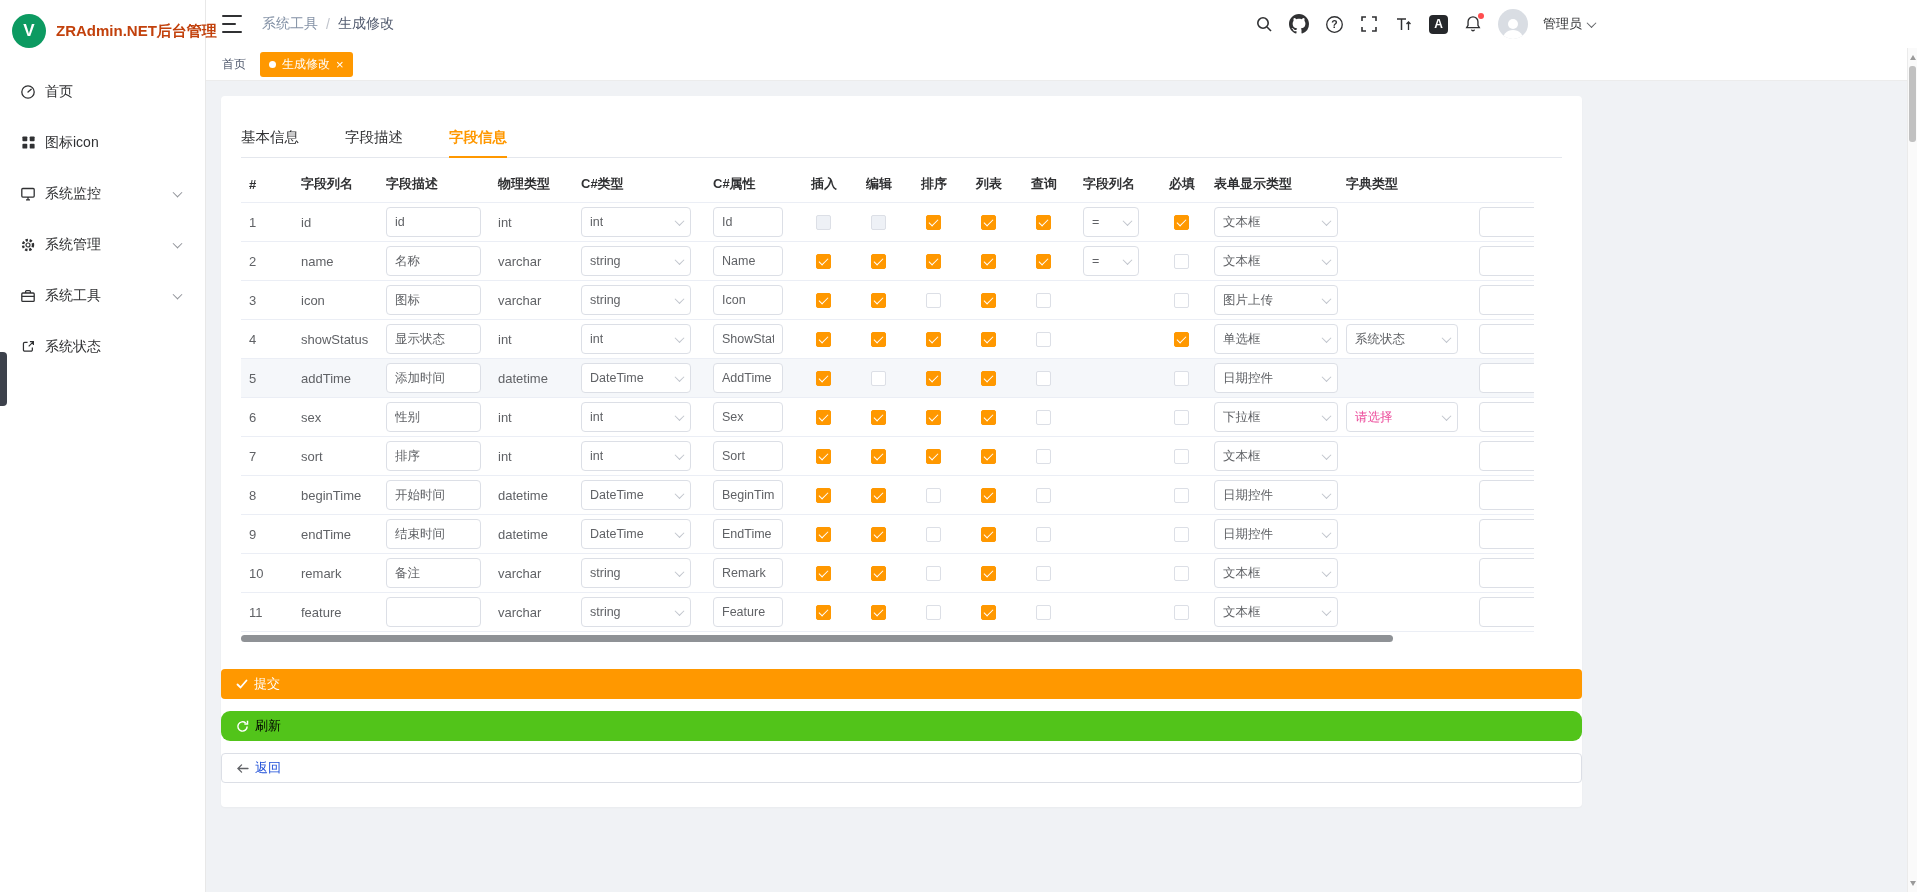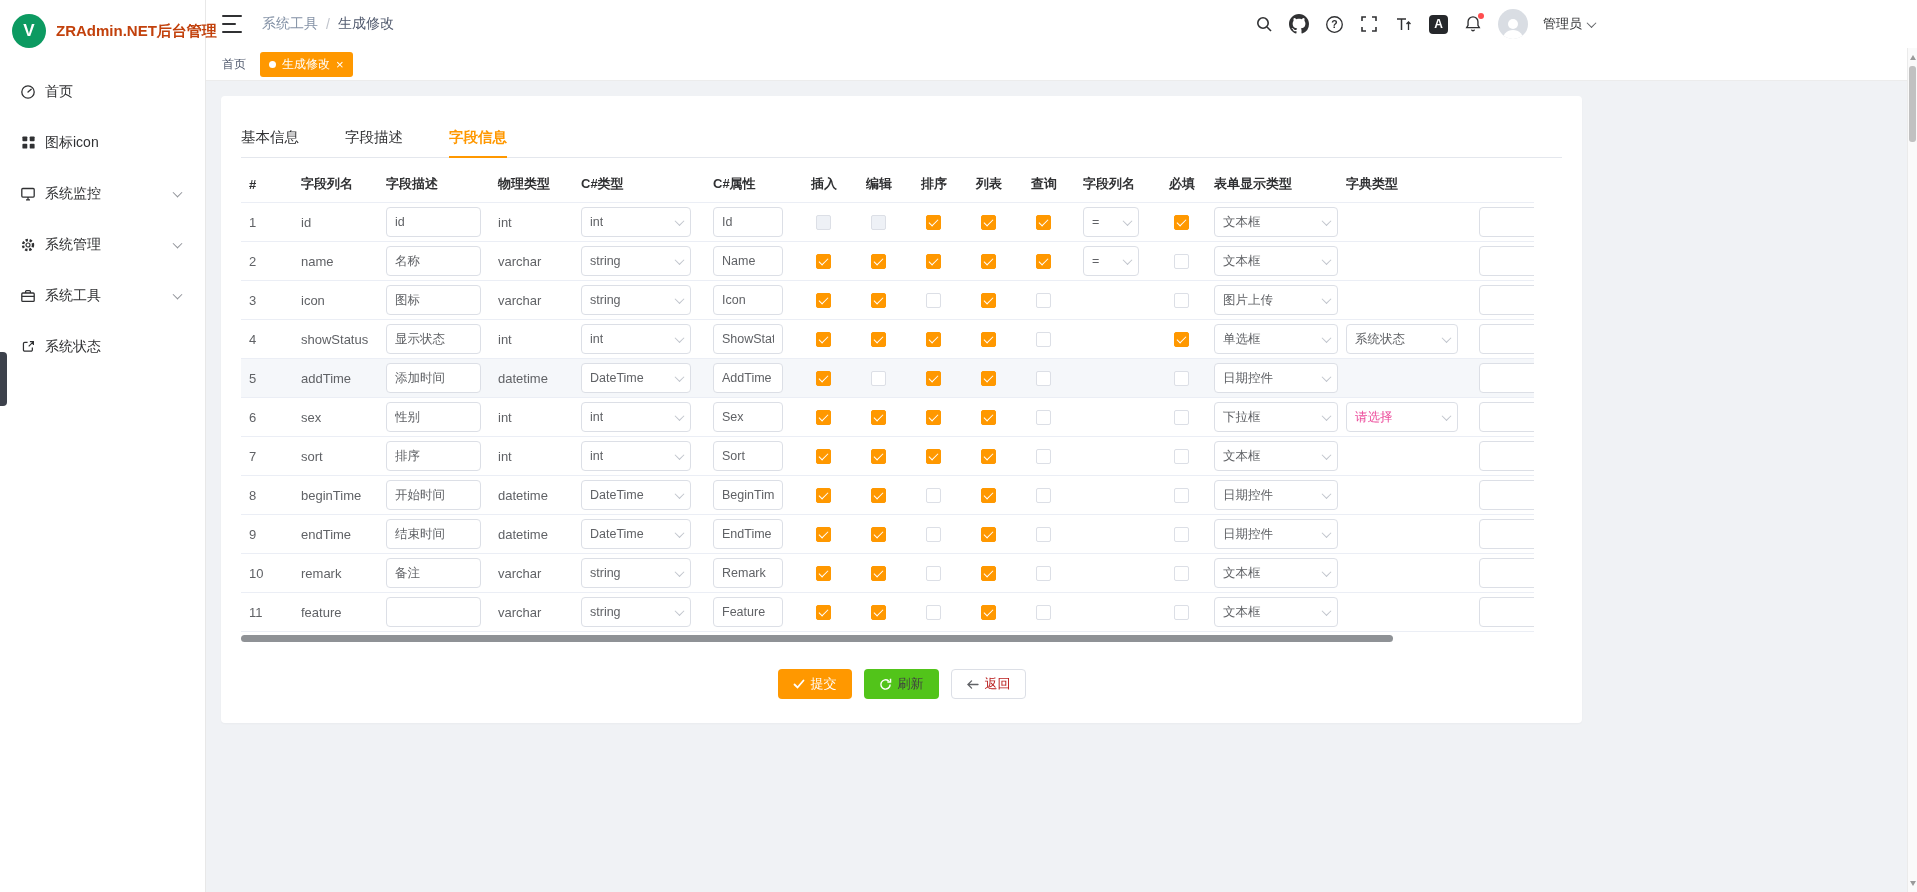--- a/index.html
+++ b/index.html
@@ -73,25 +73,25 @@
   .w110{width:110px;} .w56{width:56px;} .w126{width:126px;} .w112{width:112px;}
 
   .cb { width:15px; height:15px; border-radius:2px; border:1px solid #dcdfe6; background:#fff; position:relative; display:inline-block; margin-left:5px; cursor:pointer; flex:none; }
   .cb.checked { background:#ff9800; border-color:#ff9800; }
   .cb.checked::after { content:""; position:absolute; left:4px; top:1px; width:4px; height:8px; border-right:1.6px solid #fff; border-bottom:1.6px solid #fff; transform:rotate(45deg); }
   .cb.disabled { background:#eef1f6; border-color:#dcdfe6; }
 
   .hscroll { margin:3px 0 0 20px; width:1293px; height:8px; position:relative; }
   .hthumb { position:absolute; left:0; top:0; height:7px; width:1152px; background:#8f9296; border-radius:4px; cursor:pointer; }
 
-  .btn-row { display:flex; justify-content:center; gap:12px; margin-top:26px; padding-bottom:8px; }
+  .btn-row { display:flex; justify-content:center; gap:12px; margin-top:26px; padding-bottom:8px;flex-direction:column; }
   .btn { height:30px; border-radius:4px; font-size:13px; display:inline-flex; align-items:center; gap:6px; padding:0 14px; border:1px solid transparent; cursor:pointer; font-family:inherit; }
   .btn-submit { background:#ff9800; color:#fff; }
-  .btn-refresh { background:#52c41a; color:#404040; }
-  .btn-back { background:#fff; border-color:#dcdfe6; color:#b91c1c; }
+  .btn-refresh { background:#52c41a; color:#000000;border-radius:9px; }
+  .btn-back { background:#fff; border-color:#dcdfe6; color:#1d4ed8; }
   .btn svg { display:block; }
 
   .footer { width:1313px; text-align:center; color:#c3c8d1; font-size:15px; margin-top:20px; }
 
   
   .vscroll { position:absolute; right:0; top:48px; bottom:0; width:10px; background:#fafafa; border-left:1px solid #ebebeb; z-index:5; }
   .varrow { position:absolute; left:0; width:9px; height:14px; display:flex; align-items:center; justify-content:center; }
   .varrow.up { top:2px; } .varrow.down { bottom:2px; }
   .tri-up { width:0; height:0; border-left:3.5px solid transparent; border-right:3.5px solid transparent; border-bottom:5px solid #9a9a9a; }
   .tri-down { width:0; height:0; border-left:3.5px solid transparent; border-right:3.5px solid transparent; border-top:5px solid #9a9a9a; }

